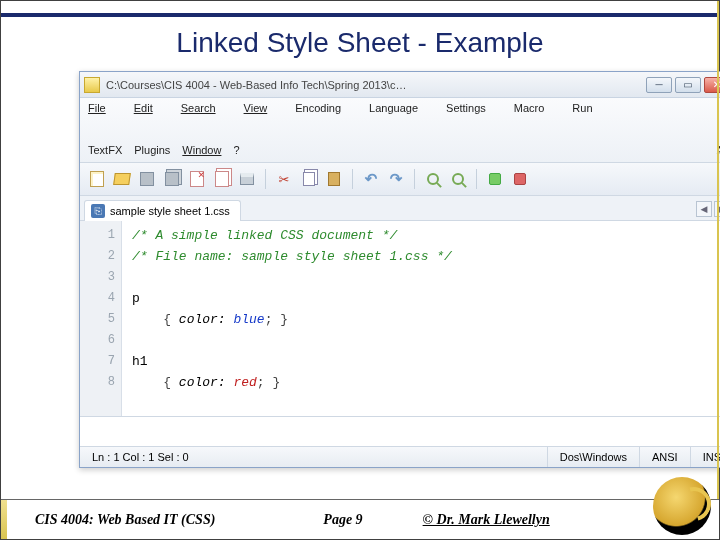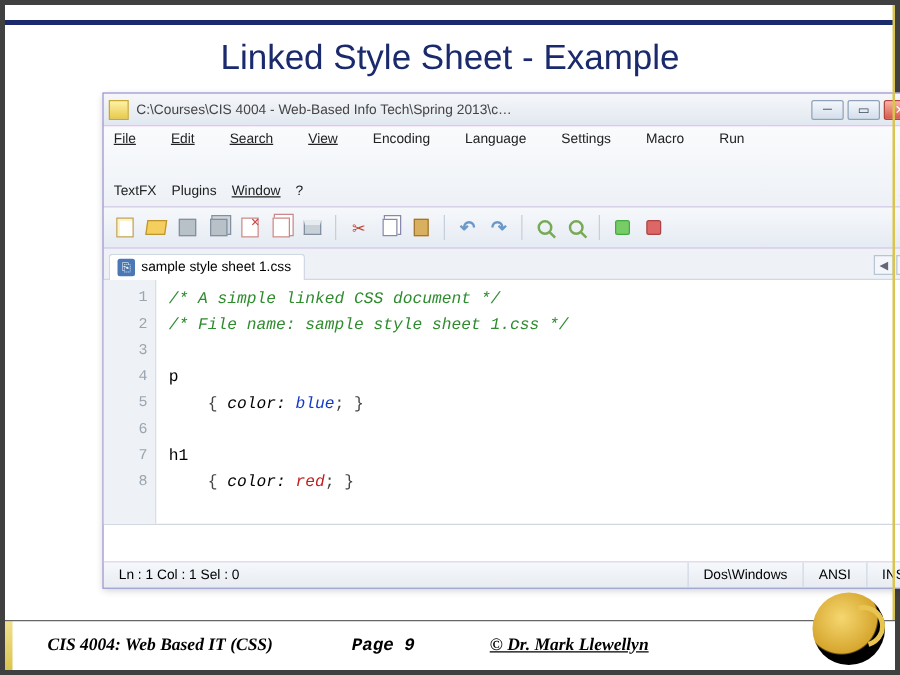--- a/index.html
+++ b/index.html
@@ -7,21 +7,21 @@
     width: 720px;
     height: 540px;
     background: #fff;
     font-family: Arial, sans-serif;
     position: relative;
     overflow: hidden;
   }
   .slide {
     width: 720px;
     height: 540px;
-    border: 4px solid #404040;
+    border: 1px solid #404040;
     position: relative;
   }
   .top-rule {
     height: 4px;
     background: #1a2a6c;
     margin-top: 12px;
   }
   .title {
     text-align: center;
     font-size: 28px;
@@ -211,21 +211,21 @@
       linear-gradient(#fff,#fff);
   }
   .footer-left, .footer-mid, .footer-right {
     font-family: "Times New Roman", serif;
     font-style: italic;
     font-weight: bold;
     font-size: 14px;
     color: #000;
   }
   .footer-left { margin-left: 34px; }
-  .footer-mid { margin-left: 63px; font-family: Liberation Mono, monospace; }
+  .footer-mid { margin-left: 108px; }
   .footer-right { margin-left: 60px; text-decoration: underline; }
   .footer-logo {
     position:absolute; right:8px; bottom:4px;
     width:58px; height:58px;
     background: radial-gradient(circle at 40% 35%, #f5d770 0%, #d6a62e 55%, #000 58%, #000 100%);
     border-radius:50%;
   }
   .footer-logo::after{
     content:"";
     position:absolute;

